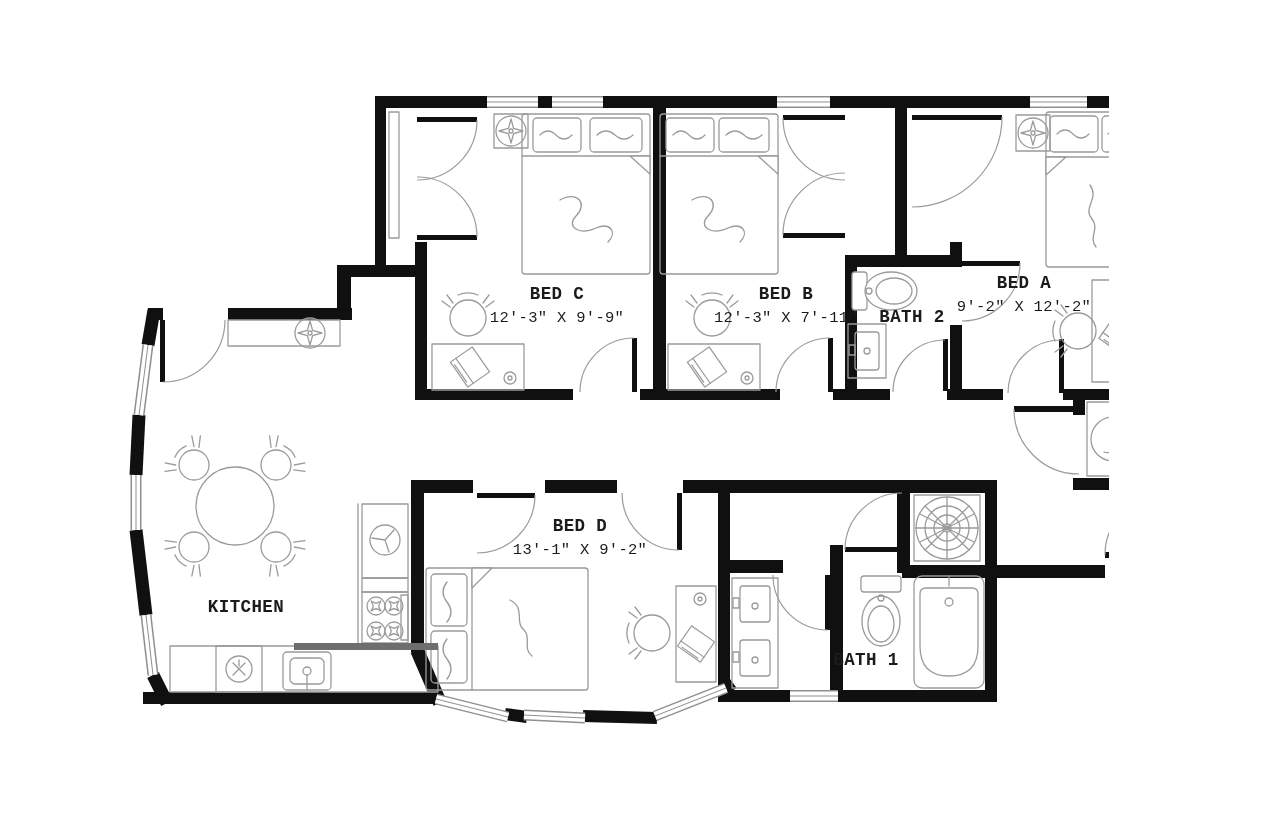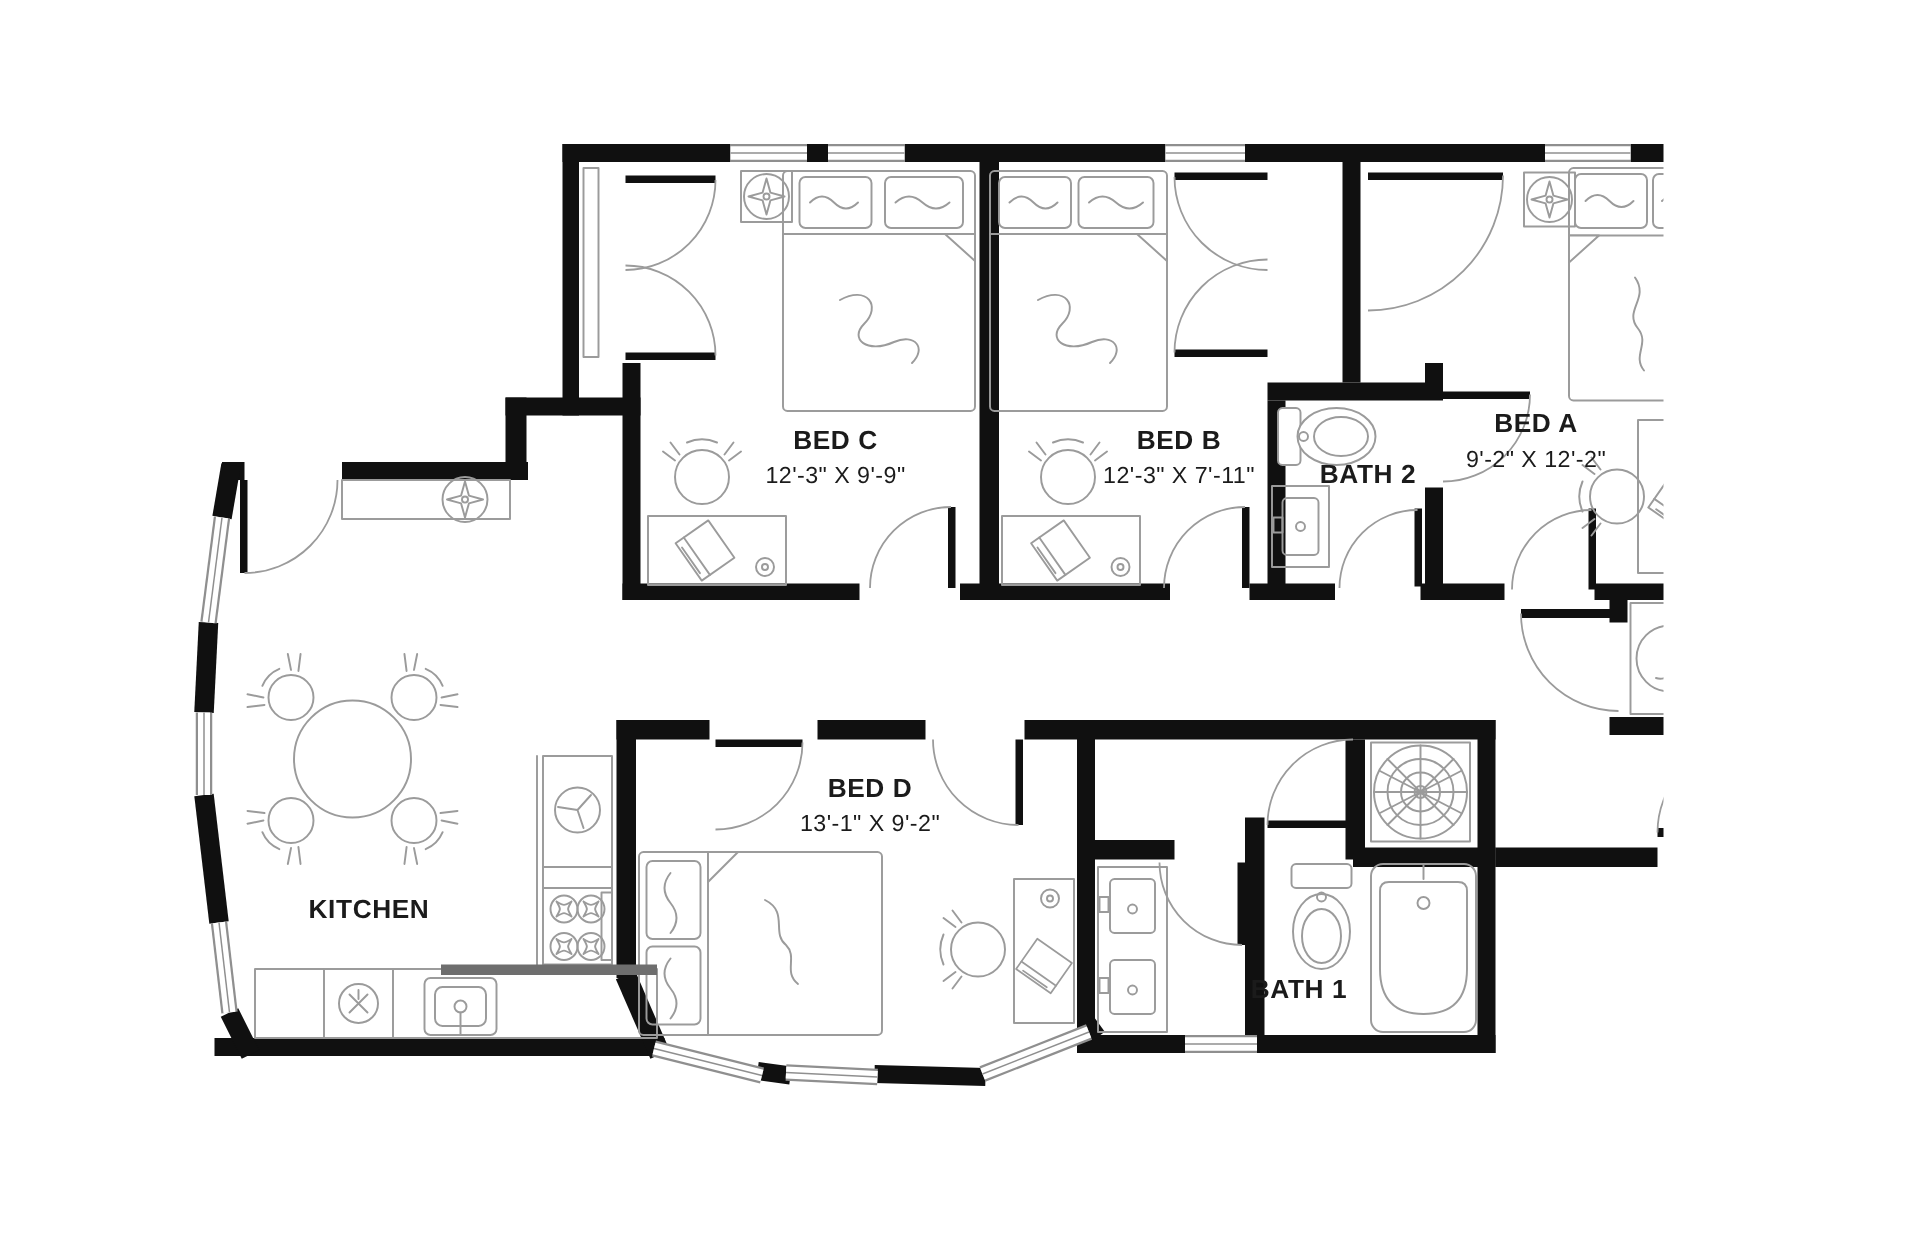--- a/index.html
+++ b/index.html
@@ -1,17 +1,17 @@
 <!DOCTYPE html>
 <html style="--wall: #101010; --line: #8f8f8f; --furniture: #9b9b9b; --label: #1b1b1b; --background: #ffffff;"><head>
 <meta charset="utf-8">
 <style>
   html,body{margin:0;padding:0;background:#fff;}
   .stage{position:relative;width:1109px;height:828px;background:var(--background,#fff);overflow:hidden;
-         font-family:Liberation Sans, sans-serif;}
+         font-family:Liberation Mono, monospace;}
   svg{position:absolute;left:0;top:0;}
   .wall{fill:var(--wall,#101010);stroke:none;}
   .wline{stroke:var(--wall,#101010);stroke-linecap:butt;}
   .furn{fill:none;stroke:var(--furniture,#9b9b9b);stroke-width:1.3;stroke-linecap:round;stroke-linejoin:round;}
   .furnf{fill:#ffffff;stroke:var(--furniture,#9b9b9b);stroke-width:1.3;stroke-linejoin:round;}
   .furnd{fill:#6e6e6e;stroke:none;}
   .door-leaf{fill:var(--wall,#101010);}
   .door-arc{fill:none;stroke:var(--furniture,#9b9b9b);stroke-width:1.2;}
   .win-edge{stroke:var(--line,#8f8f8f);fill:none;}
   .win-fill{stroke:#ffffff;fill:none;}

